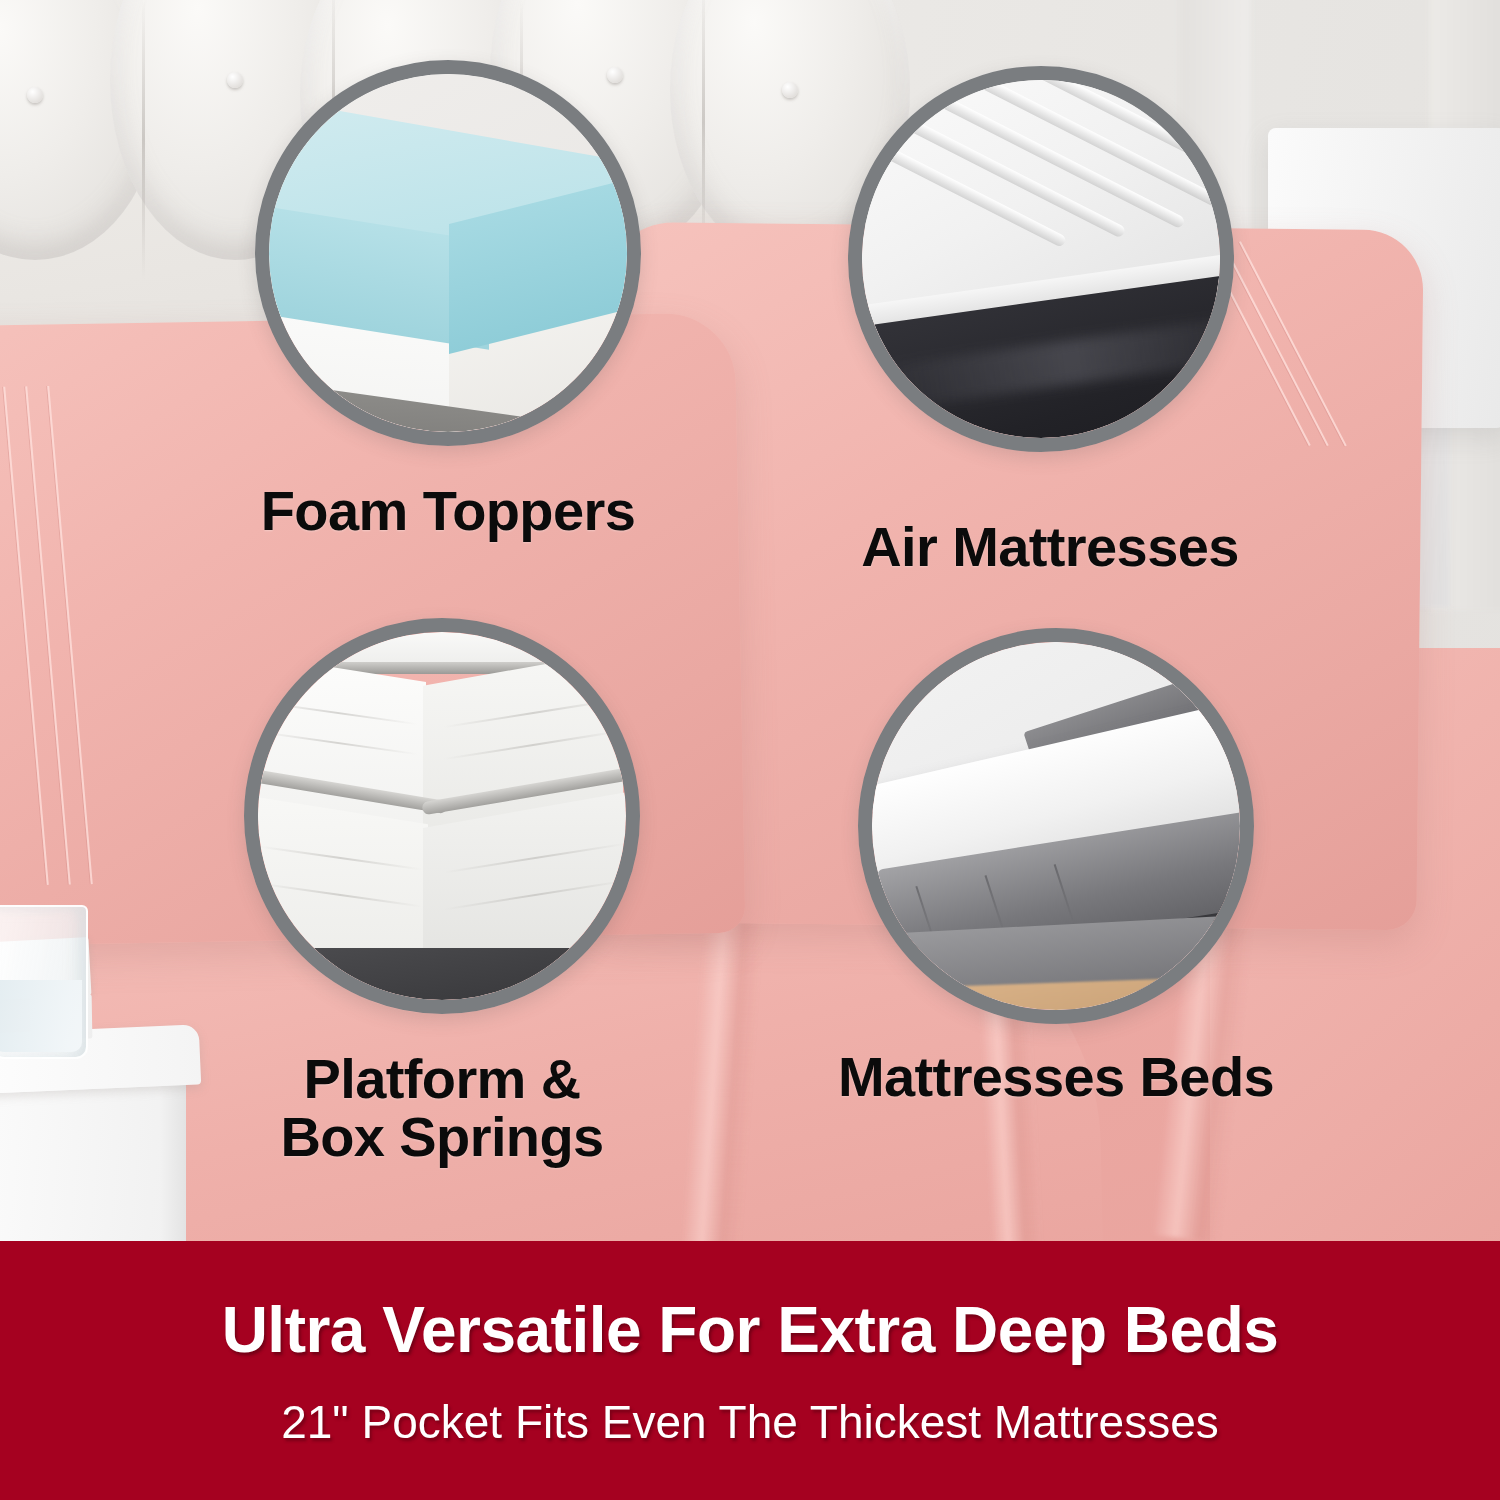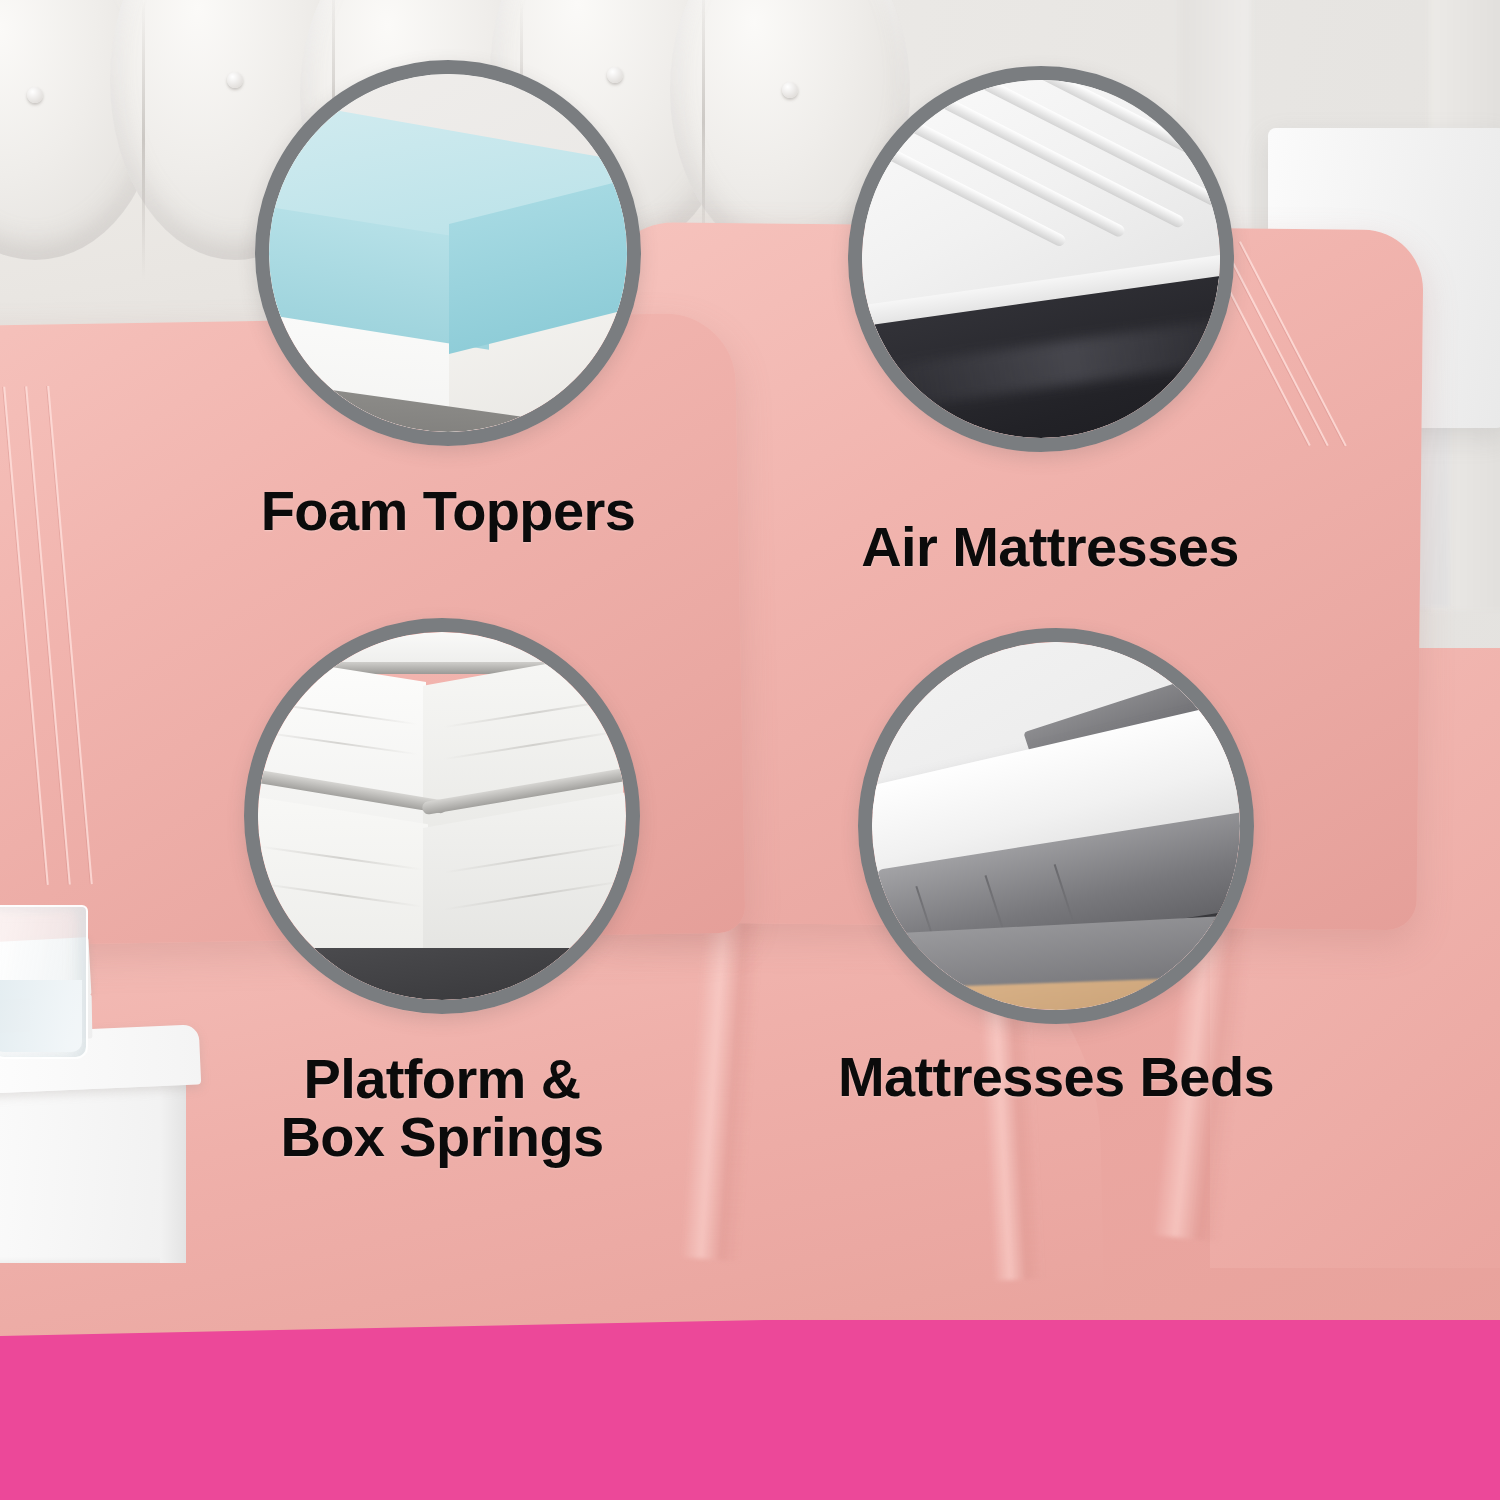--- a/index.html
+++ b/index.html
@@ -484,14 +484,18 @@
           <div class="ab-pleat" style="left:110px;top:22px;"></div>
           <div class="ab-pleat" style="left:180px;top:22px;"></div>
         </div>
         <div class="ab-base2"></div>
         <div class="ab-wood"></div>
       </div>
     </div>
     <div class="label" style="left:776px;top:1048px;width:560px;font-size:56px;">Mattresses Beds</div>
   </div>
 
+  <div class="banner">
+    <div class="banner-title">Ultra Versatile For Extra Deep Beds</div>
+    <div class="banner-sub">21" Pocket Fits Even The Thickest Mattresses</div>
+  </div>
 
 </div>
 
 </body></html>

